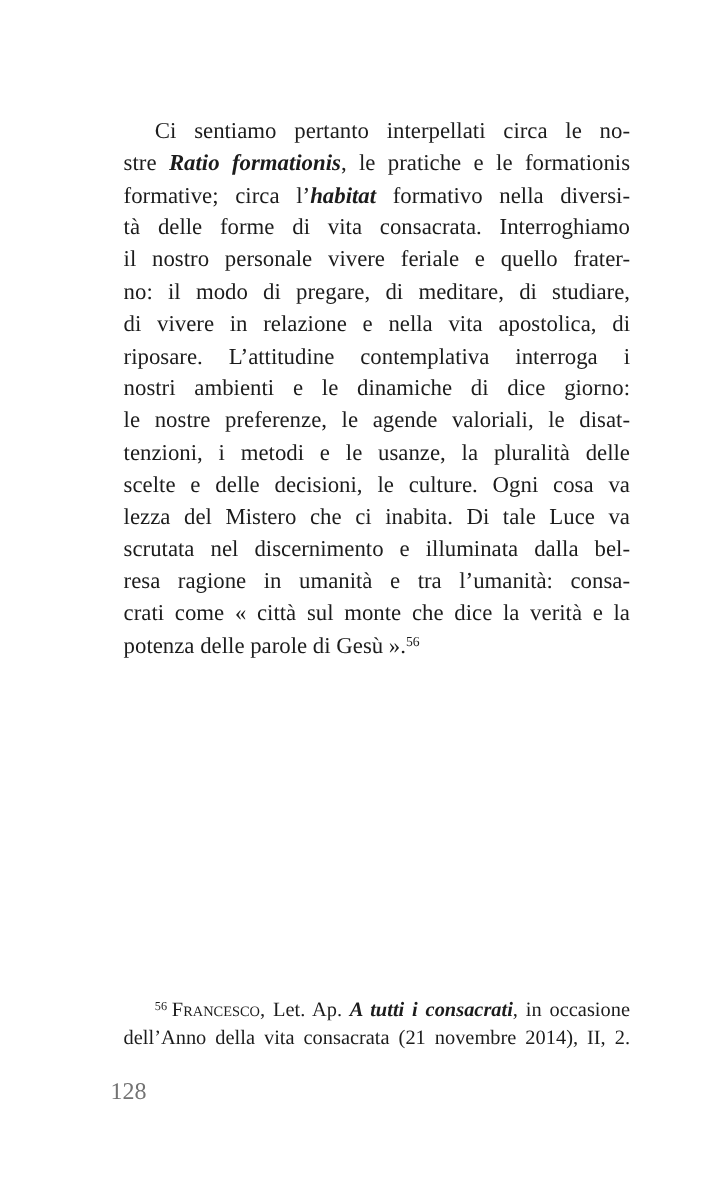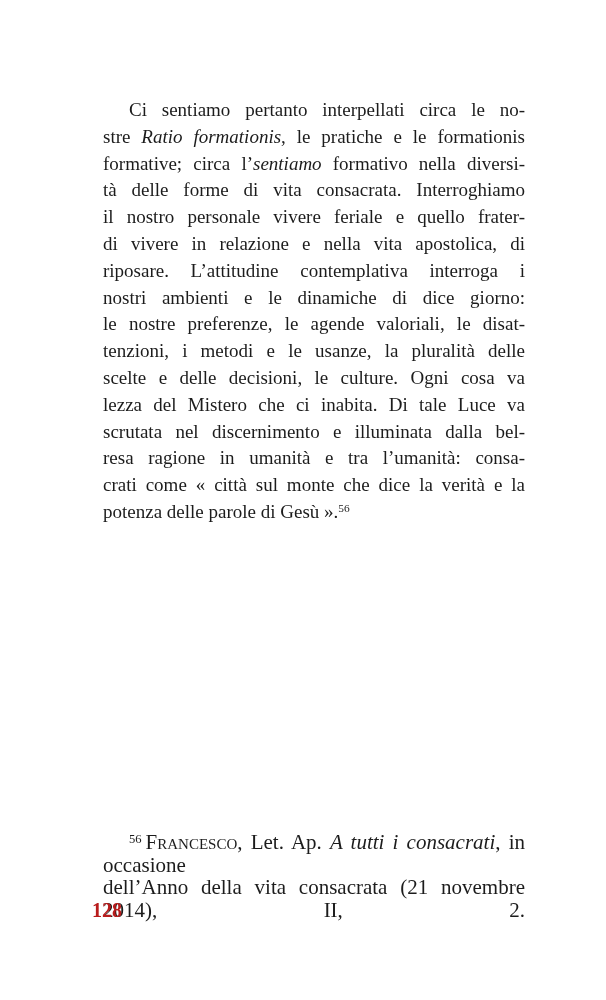--- a/index.html
+++ b/index.html
@@ -21,58 +21,58 @@
     top: 97px;
     font-size: 19px;
     line-height: 26.8px;
   }
   .line {
     text-align: justify;
     text-align-last: justify;
   }
   .line.first { text-indent: 26px; }
   .line.last  { text-align-last: left; }
-  .it { font-style: italic; }
+  .it { font-style: italic; font-weight: bold; }
   .sc { font-variant: small-caps; }
   .sup {
     font-size: 0.6em;
     vertical-align: 0.5em;
     line-height: 0;
   }
   .footnote {
     top: 831px;
-    font-size: 21px;
+    font-size: 17px;
     line-height: 22.5px;
   }
   .fn-line {
     text-align: justify;
     text-align-last: justify;
   }
   .fn-line.first { text-indent: 26px; }
   .fn-line .sup { margin-right: 4px; }
   .page-number {
     position: absolute;
     left: 92px;
     top: 899px;
     font-size: 20px;
-    color: #b91c1c;
-    font-weight: bold;
+    color: #737373;
   }
 </style>
 </head>
 <body>
 
 <div class="page">
 
   <div class="text-block para">
     <div class="line first">Ci sentiamo pertanto interpellati circa le no-</div>
     <div class="line"><span>stre </span><span class="it">Ratio formationis</span><span>, le pratiche e le formationis</span></div>
-    <div class="line"><span>formative; circa l’</span><span class="it">sentiamo</span><span> formativo nella diversi-</span></div>
+    <div class="line"><span>formative; circa l’</span><span class="it">habitat</span><span> formativo nella diversi-</span></div>
     <div class="line">tà delle forme di vita consacrata. Interroghiamo</div>
     <div class="line">il nostro personale vivere feriale e quello frater-</div>
+    <div class="line">no: il modo di pregare, di meditare, di studiare,</div>
     <div class="line">di vivere in relazione e nella vita apostolica, di</div>
     <div class="line">riposare. L’attitudine contemplativa interroga i</div>
     <div class="line">nostri ambienti e le dinamiche di dice giorno:</div>
     <div class="line">le nostre preferenze, le agende valoriali, le disat-</div>
     <div class="line">tenzioni, i metodi e le usanze, la pluralità delle</div>
     <div class="line">scelte e delle decisioni, le culture. Ogni cosa va</div>
     <div class="line">lezza del Mistero che ci inabita. Di tale Luce va</div>
     <div class="line">scrutata nel discernimento e illuminata dalla bel-</div>
     <div class="line">resa ragione in umanità e tra l’umanità: consa-</div>
     <div class="line">crati come « città sul monte che dice la verità e la</div>

